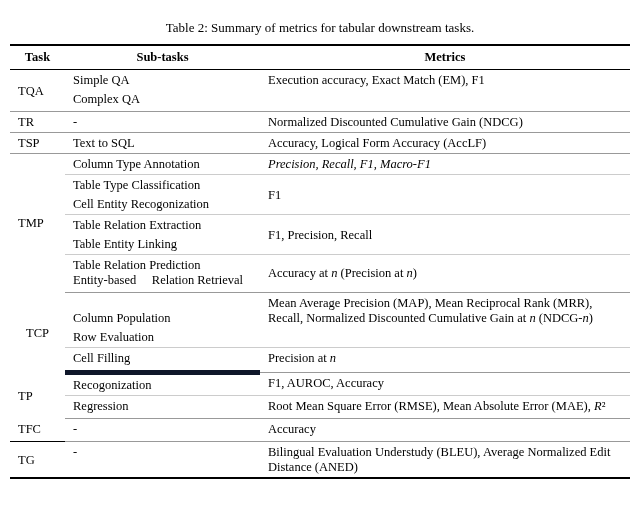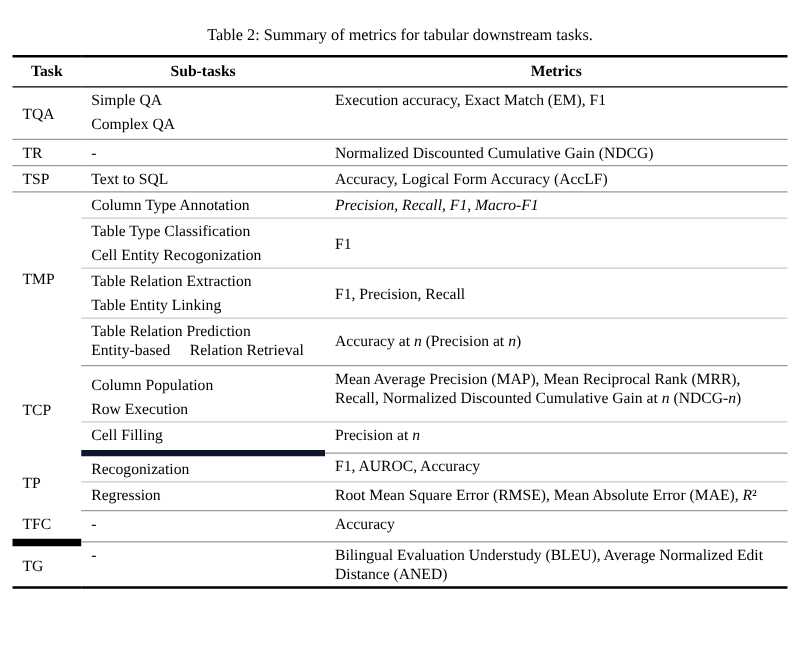--- a/index.html
+++ b/index.html
@@ -131,44 +131,44 @@
 
     <tr>
       <td style="border-top:1px solid #ccc; padding-top:3px; border-bottom:1px solid #999; padding-bottom:4px;">
         Table Relation Prediction<br>
         <span style="display:inline-block; width:100%;">Entity-based &nbsp;&nbsp;&nbsp; Relation Retrieval</span>
       </td>
       <td style="border-top:1px solid #ccc; padding-top:3px; border-bottom:1px solid #999; padding-bottom:4px; vertical-align:middle;">Accuracy at <em>n</em> (Precision at <em>n</em>)</td>
     </tr>
 
     <tr>
-      <td class="task-cell" rowspan="3" style="padding-top:3px; vertical-align:middle;">TCP</td>
-      <td style="padding-top:8px;margin-top:21px;">Column Population</td>
+      <td class="task-cell" rowspan="3" style="padding-top:3px; vertical-align:middle;text-align:center;">TCP</td>
+      <td style="padding-top:18px;margin-top:21px;">Column Population</td>
       <td rowspan="2" style="padding-top:3px;">Mean Average Precision (MAP), Mean Reciprocal Rank (MRR), Recall, Normalized Discounted Cumulative Gain at <em>n</em> (NDCG-<em>n</em>)</td>
     </tr>
     <tr>
-      <td>Row Execution</td>
+      <td>Row Evaluation</td>
     </tr>
     <tr>
       <td style="border-top:1px solid #ccc; padding-top:3px; border-bottom:5px solid #0f172a; padding-bottom:4px;">Cell Filling</td>
       <td style="border-top:1px solid #ccc; padding-top:3px; border-bottom:1px solid #999; padding-bottom:4px;">Precision at <em>n</em></td>
     </tr>
 
     <tr>
       <td class="task-cell" rowspan="2" style="padding-top:3px; vertical-align:middle;">TP</td>
       <td style="padding-top:3px; border-top:0;">Recogonization</td>
       <td style="padding-top:3px;">F1, AUROC, Accuracy</td>
     </tr>
     <tr>
       <td style="border-top:1px solid #ccc; padding-top:3px; border-bottom:1px solid #999; padding-bottom:4px;">Regression</td>
       <td style="border-top:1px solid #ccc; padding-top:3px; border-bottom:1px solid #999; padding-bottom:4px;">Root Mean Square Error (RMSE), Mean Absolute Error (MAE), <em>R</em>²</td>
     </tr>
 
     <tr>
-      <td class="task-cell" style="padding-top:3px; border-bottom:6px solid #000000; padding-bottom:4px;margin-top:24px;">TFC</td>
+      <td class="task-cell" style="padding-top:3px; border-bottom:1px solid #000000; padding-bottom:4px;margin-top:24px;">TFC</td>
       <td style="padding-top:3px; border-bottom:1px solid #999; padding-bottom:4px;">-</td>
       <td style="padding-top:3px; border-bottom:1px solid #999; padding-bottom:4px;">Accuracy</td>
     </tr>
 
     <tr style="border-bottom: 2px solid #84cc16;">
       <td class="task-cell" style="padding-top:3px; border-bottom:2px solid #000;">TG</td>
       <td style="padding-top:3px; border-bottom:2px solid #000;">-</td>
       <td style="padding-top:3px; border-bottom:2px solid #000;">Bilingual Evaluation Understudy (BLEU), Average Normalized Edit Distance (ANED)</td>
     </tr>
   </tbody>

